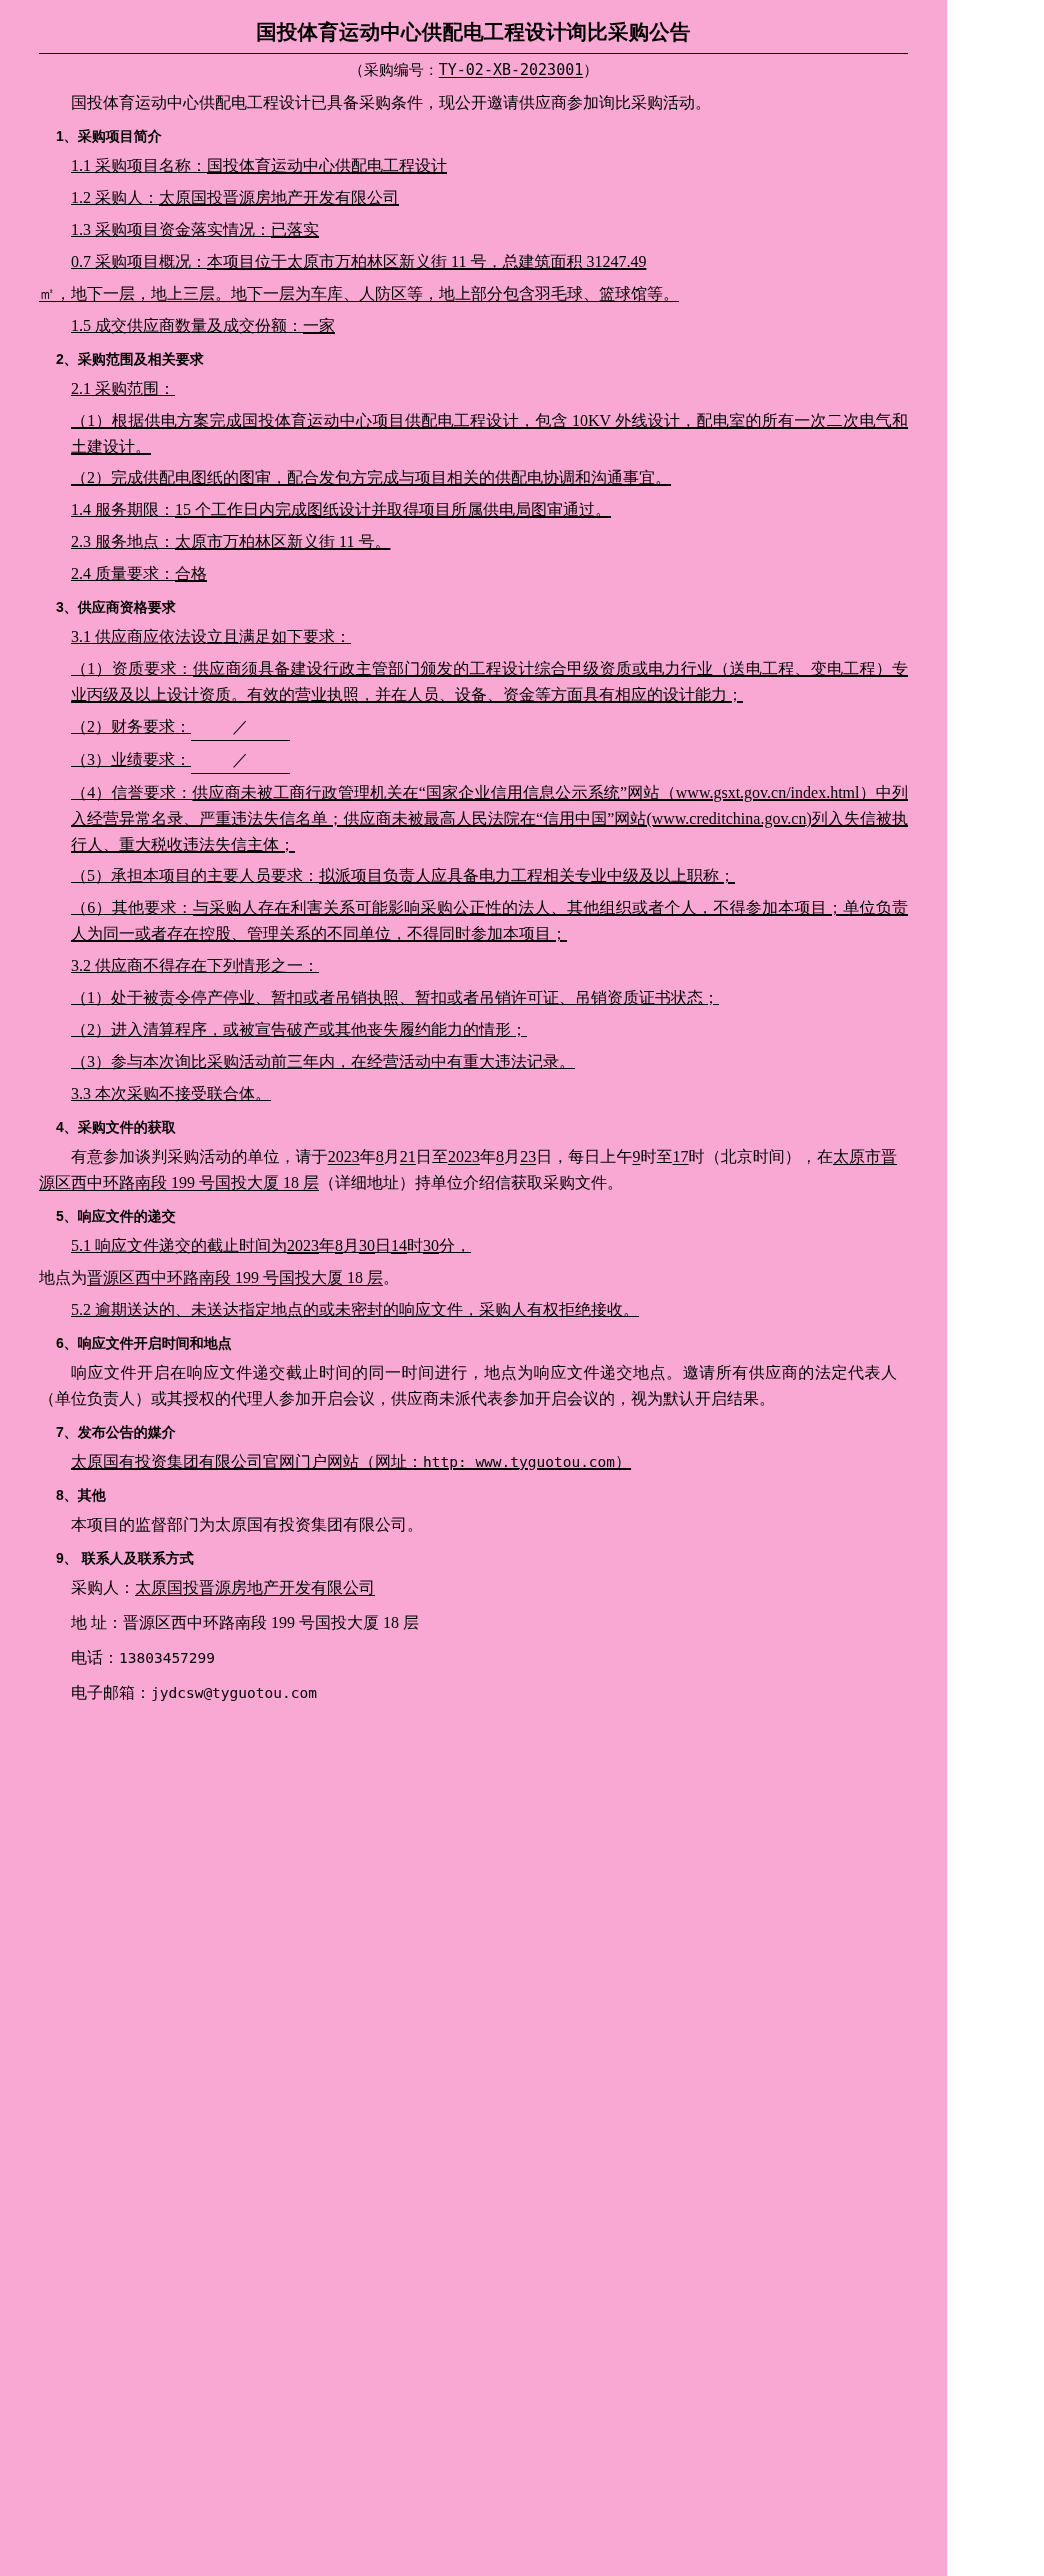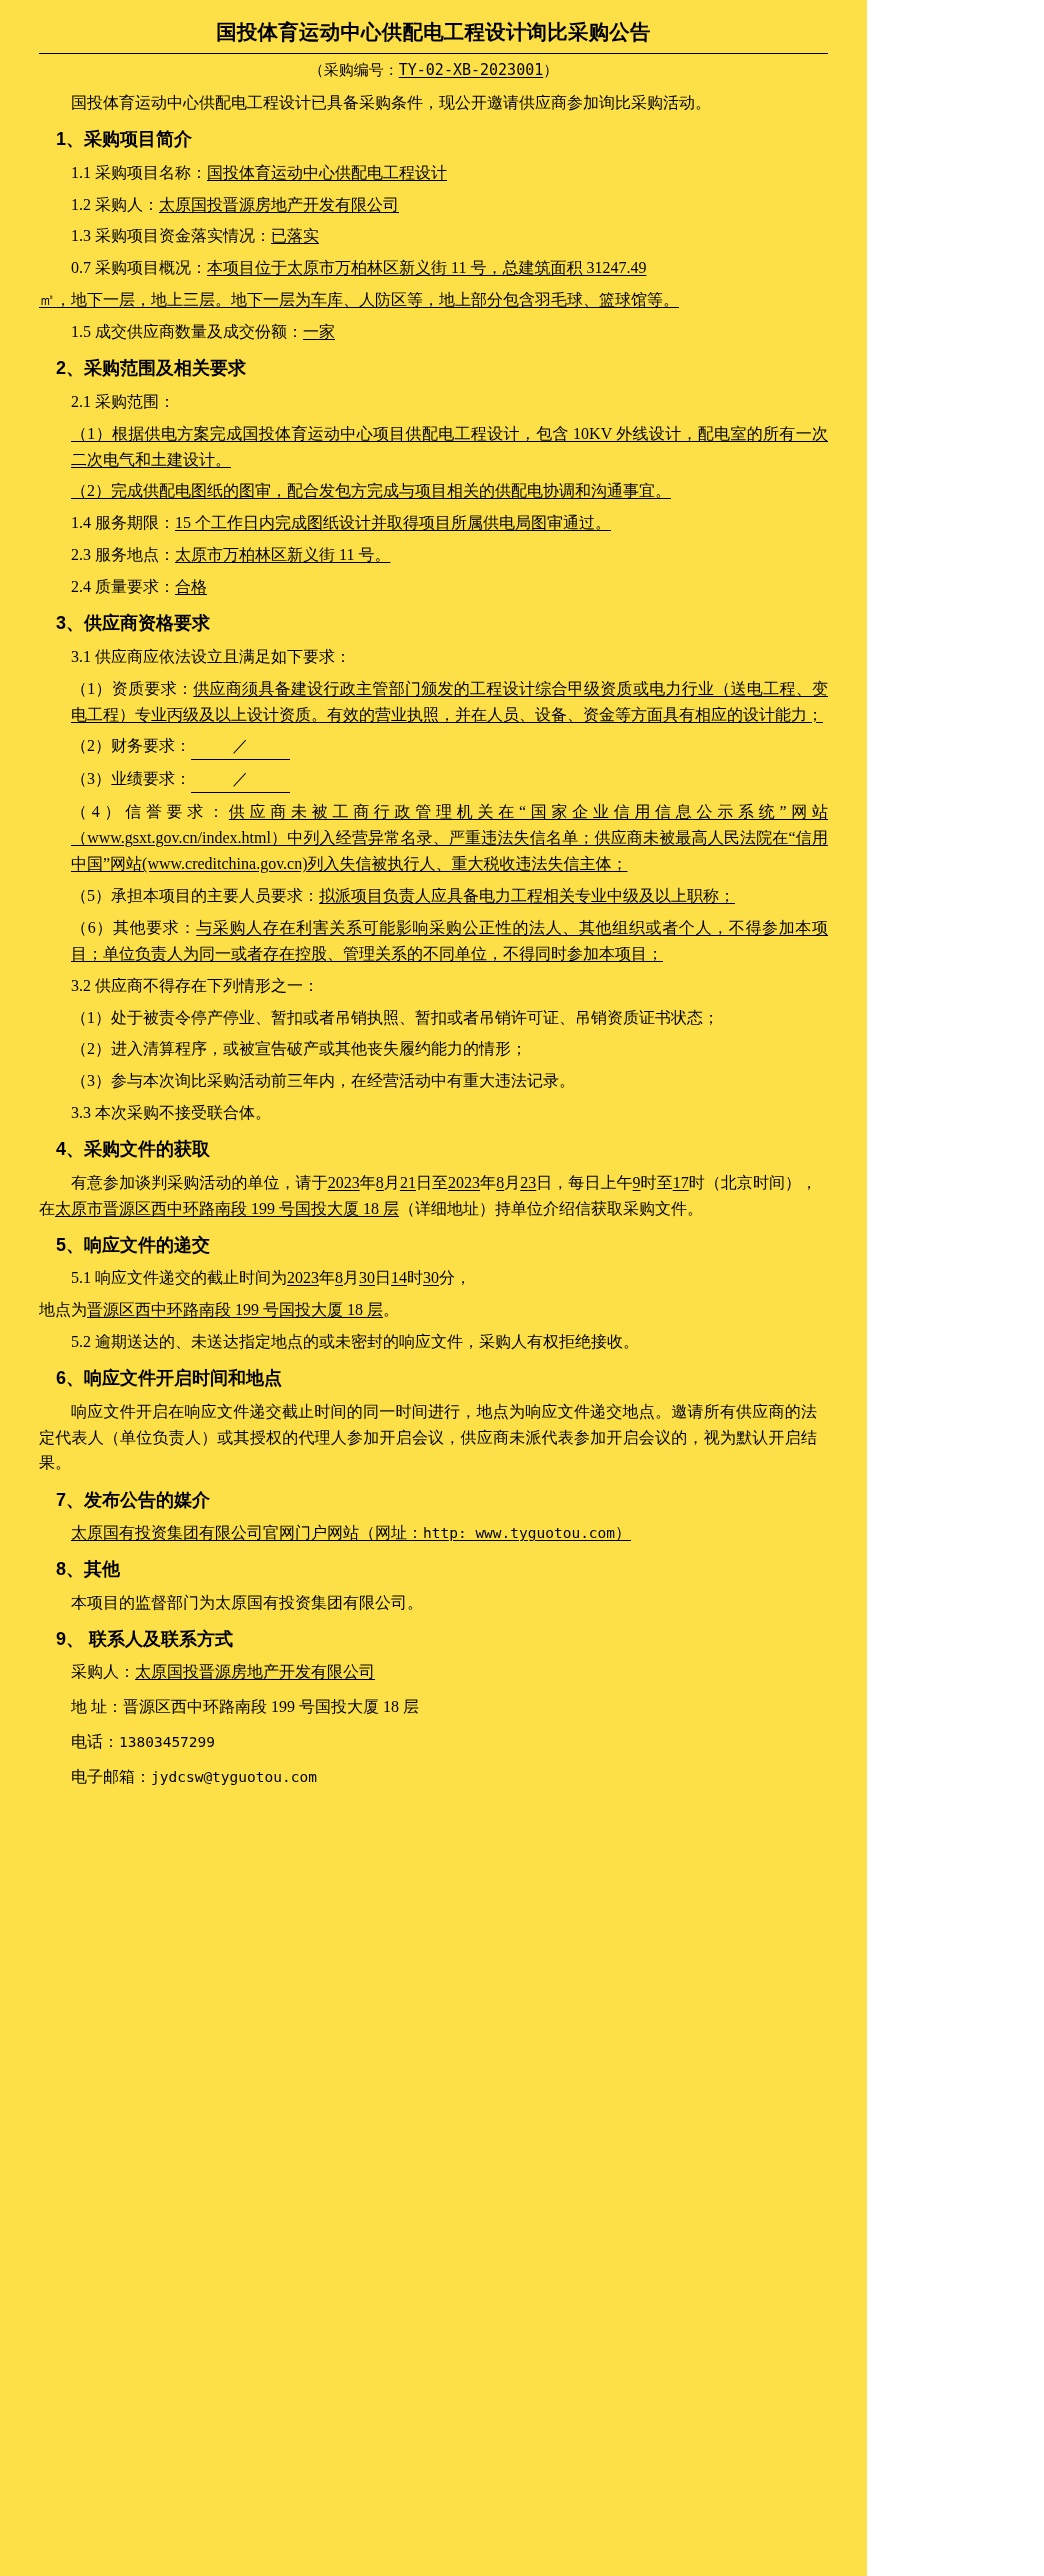--- a/index.html
+++ b/index.html
@@ -7,25 +7,25 @@
     padding: 0;
     background: #ffffff;
   }
   body {
     width: 1045px;
     font-family: "Liberation Serif", "DejaVu Serif", serif;
     color: #000000;
     -webkit-font-smoothing: antialiased;
   }
   .page {
-    width: 867px;
+    width: 947px;
     min-height: 2576px;
     box-sizing: border-box;
     padding: 18.4px 39px 26px 39px;
-    background: #fde047;
+    background: #f9a8d4;
   }
   .doc-title {
     text-align: center;
     font-size: 20.4px;
     font-weight: bold;
     letter-spacing: 0.3px;
     border-bottom: 1.3px solid #000;
     padding-bottom: 6.6px;
     margin-bottom: 4px;
     font-family: "Liberation Sans", sans-serif;
@@ -41,29 +41,30 @@
     text-decoration: underline;
   }
   p {
     margin: 0 11px 6px 0;
     font-size: 16px;
     line-height: 1.62;
     text-align: justify;
   }
   .indent2 { text-indent: 32px; }
   .lvl1 {
-    font-size: 18px;
+    font-size: 14px;
     font-weight: bold;
     margin: 9.2px 0 5.3px 0;
     text-indent: 17px;
     font-family: "Liberation Sans", sans-serif;
   }
   .lvl2 {
     margin-left: 32px;
     margin-right: 0;
+    text-decoration: underline;
   }
   .u {
     text-decoration: underline;
     text-underline-offset: 2px;
   }
   .mono {
     font-family: "DejaVu Sans Mono", monospace;
     font-size: 14.5px;
   }
   .blank-u {

